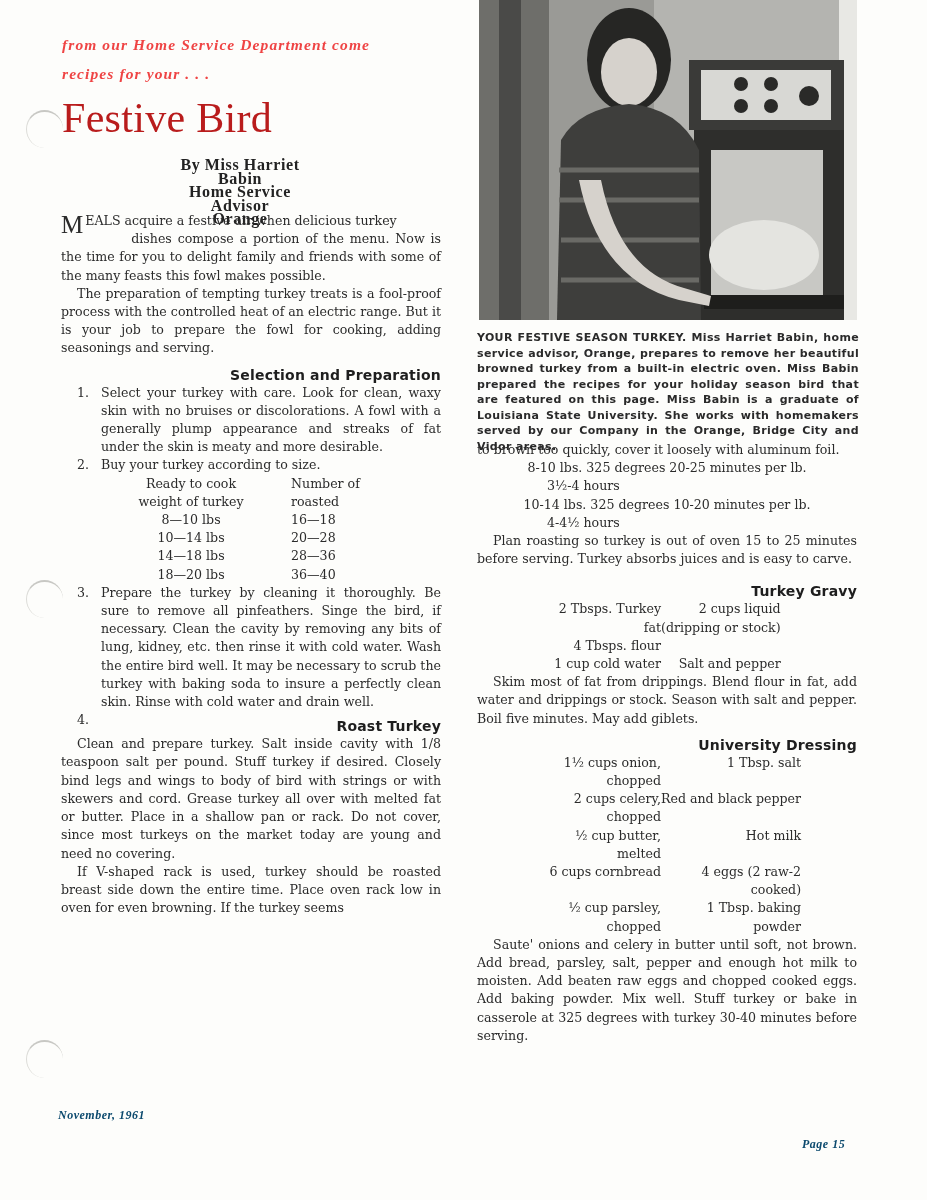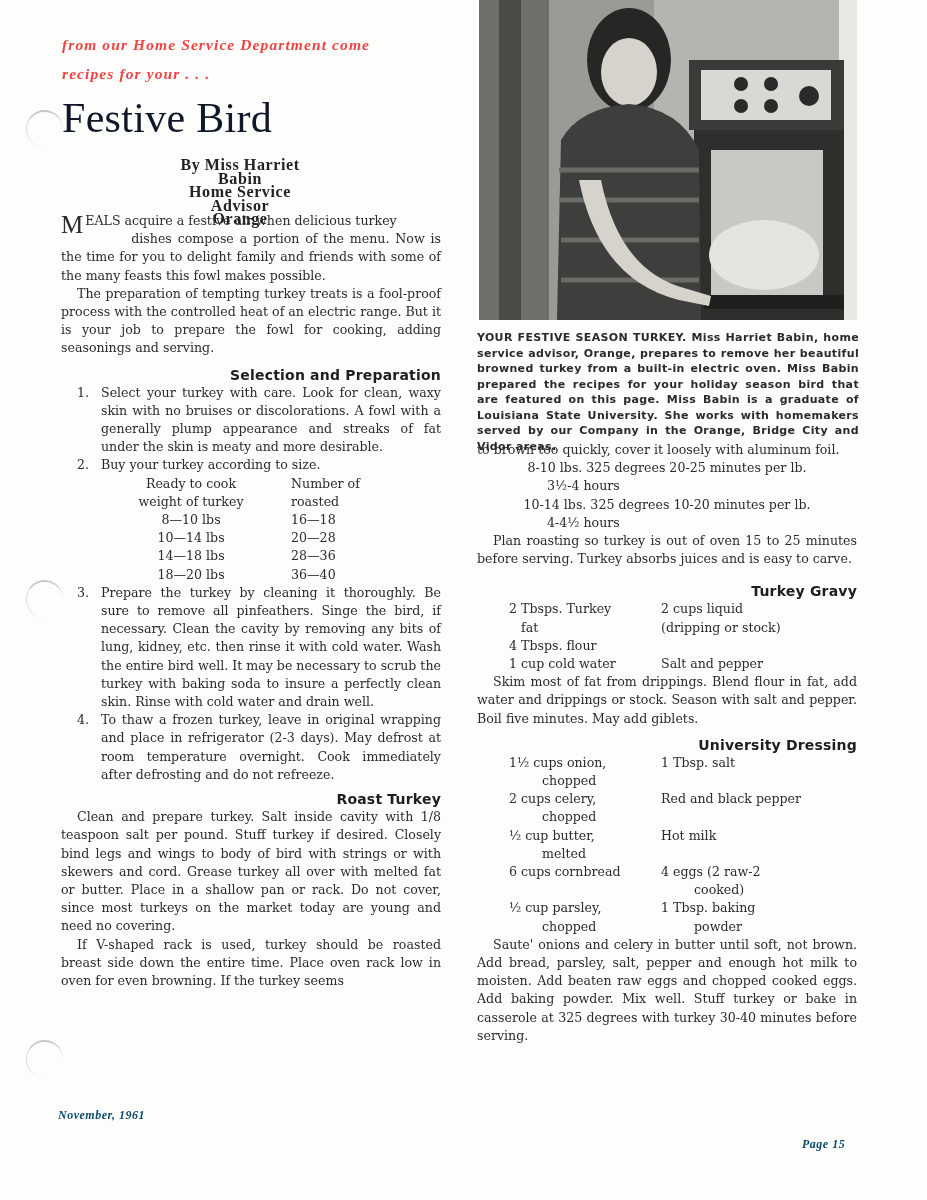--- a/index.html
+++ b/index.html
@@ -15,21 +15,21 @@
   }
   .intro {
     position: absolute; left: 62px; top: 30px; width: 380px;
     font-family: "Liberation Serif", "DejaVu Serif", serif;
     font-style: italic; font-weight: bold; font-size: 15.5px;
     letter-spacing: 1.1px; line-height: 29px; color: #ef4444;
   }
   .title {
     position: absolute; left: 62px; top: 94px;
     font-family: "Liberation Serif", "DejaVu Serif", serif;
-    font-size: 42px; color: #0f172a; letter-spacing: 0.3px;
+    font-size: 42px; color: #b91c1c; letter-spacing: 0.3px;
   }
   .byline {
     position: absolute; left: 180px; top: 158px; width: 120px;
     font-family: "Liberation Serif", "DejaVu Serif", serif;
     font-weight: bold; font-size: 16px;
     line-height: 13.5px; text-align: center; letter-spacing: 0.6px; color: #222;
   }
   .col {
     position: absolute; font-family: "DejaVu Serif", serif;
     font-size: 12.6px; line-height: 18.2px; color: #2b2b2b;
@@ -50,21 +50,21 @@
   ol { margin: 0; padding: 0; list-style: none; }
   ol li { position: relative; padding-left: 40px; text-align: justify; }
   ol li .num { position: absolute; left: 16px; top: 0; }
   table.sizes { border-collapse: collapse; margin-left: 40px; font-size: 12.6px; }
   table.sizes td { padding: 0; line-height: 18.2px; vertical-align: top; }
   table.sizes td.w { width: 180px; text-align: center; padding-right: 10px; }
   table.sizes td.s { text-align: left; }
   .roast-times { text-align: center; }
   .roast-times .sub { padding-left: 70px; text-align: left; }
   table.ing { border-collapse: collapse; margin-left: 32px; font-size: 12.6px; }
-  table.ing td { padding: 0; line-height: 18.2px; vertical-align: top; }
+  table.ing td { padding: 0; line-height: 18.2px; vertical-align: top; text-align: right; }
   table.ing td.a { width: 152px; }
   table.ing .cont { padding-left: 33px; }
   table.ing td.b .cont { padding-left: 33px; }
   .photo {
     position: absolute; left: 479px; top: 0; width: 378px; height: 320px;
     background: #8a8a86; overflow: hidden;
   }
   .caption {
     position: absolute; left: 477px; top: 330px; width: 382px;
     font-family: "DejaVu Sans", "Liberation Sans", sans-serif; font-weight: bold;
@@ -132,21 +132,21 @@
           <td class="s">28—36</td>
         </tr>
     <tr>
           <td class="w">18—20 lbs</td>
           <td class="s">36—40</td>
         </tr>
   </tbody>
     </table>
   <ol>
     <li><span class="num">3.</span><span>Prepare the turkey by cleaning it thoroughly. Be sure to remove all pinfeathers. Singe the bird, if necessary. Clean the cavity by removing any bits of lung, kidney, etc. then rinse it with cold water. Wash the entire bird well. It may be necessary to scrub the turkey with baking soda to insure a perfectly clean skin. Rinse with cold water and drain well.</span></li>
-    <li><span class="num">4.</span><span>To thaw a frozen turkey, leave in original wrapping and place in refrigerator (2-3 days). May defrost at room temperature overnight. Cook immediately after defrosting and do not refreeze.</span></li>
+    <li><span class="num">4.</span></li>
   </ol>
 
   <h3 style="margin-top:6px;">Roast Turkey</h3>
   <p class="ind">Clean and prepare turkey. Salt inside cavity with 1/8 teaspoon salt per pound. Stuff turkey if desired. Closely bind legs and wings to body of bird with strings or with skewers and cord. Grease turkey all over with melted fat or butter. Place in a shallow pan or rack. Do not cover, since most turkeys on the market today are young and need no covering.</p>
   <p class="ind">If V-shaped rack is used, turkey should be roasted breast side down the entire time. Place oven rack low in oven for even browning. If the turkey seems</p>
 </div>
 
 <div class="photo">
   <svg width="378" height="320" viewBox="0 0 378 320">
     <rect x="0" y="0" width="378" height="320" fill="#9a9a96"></rect>

